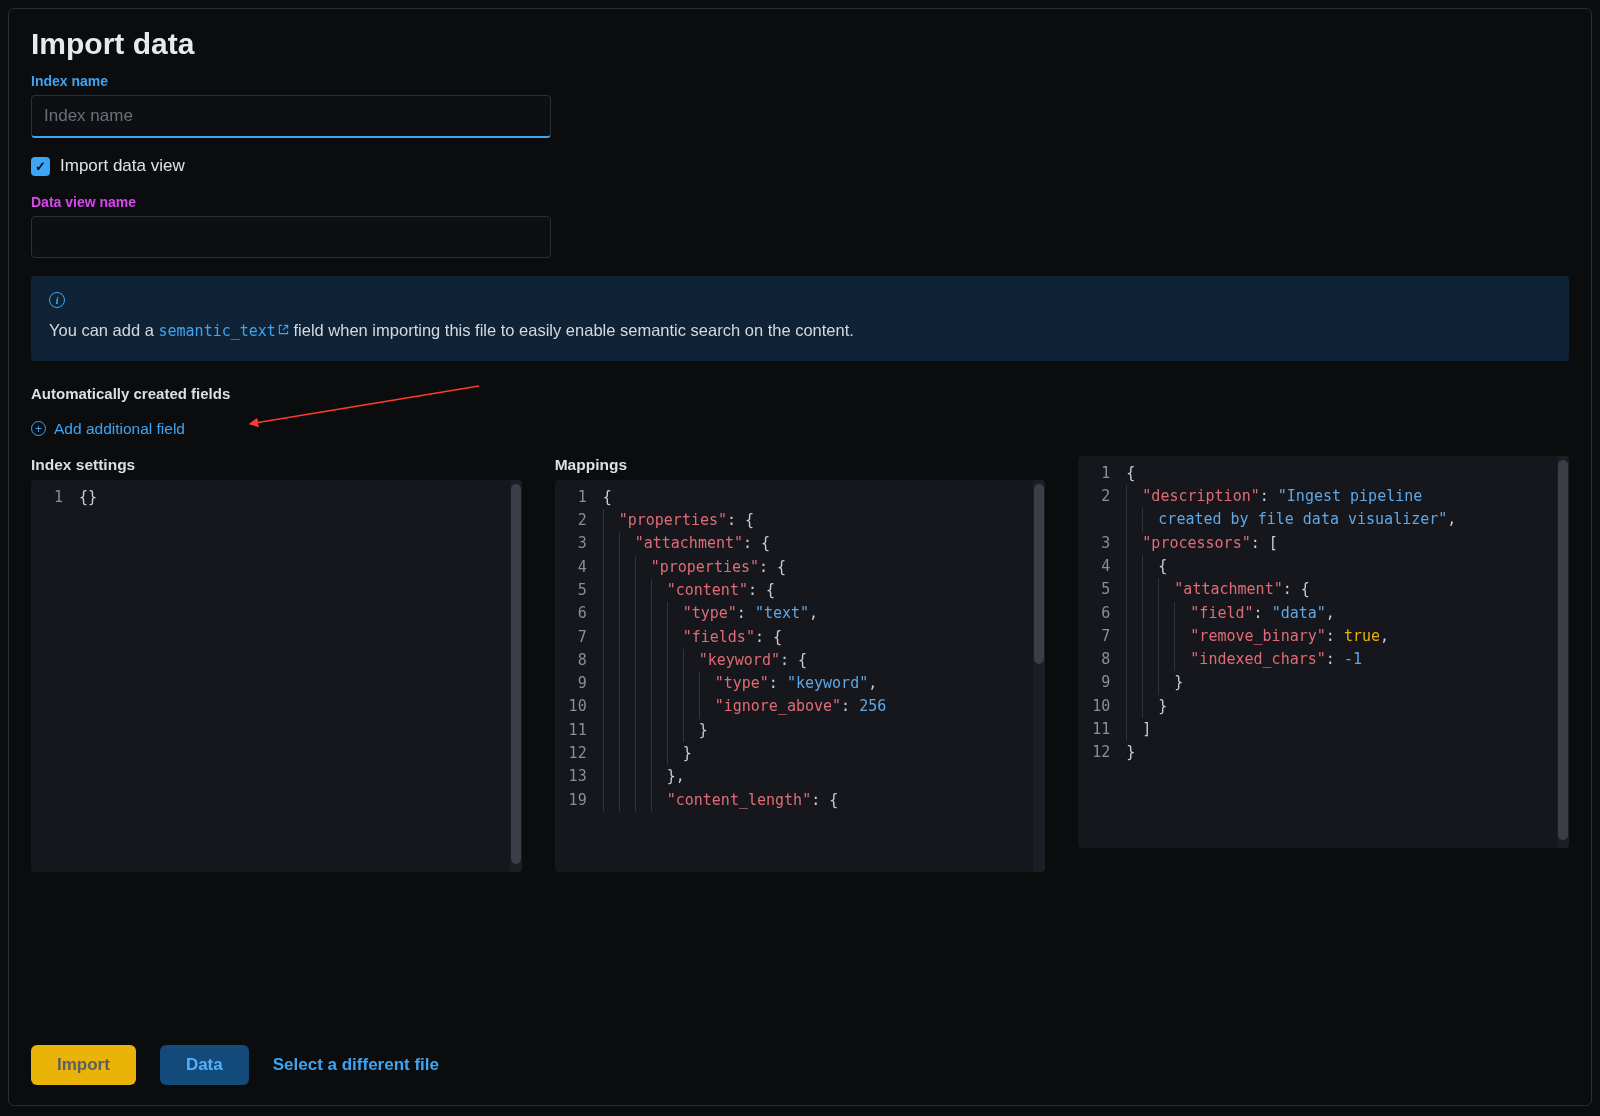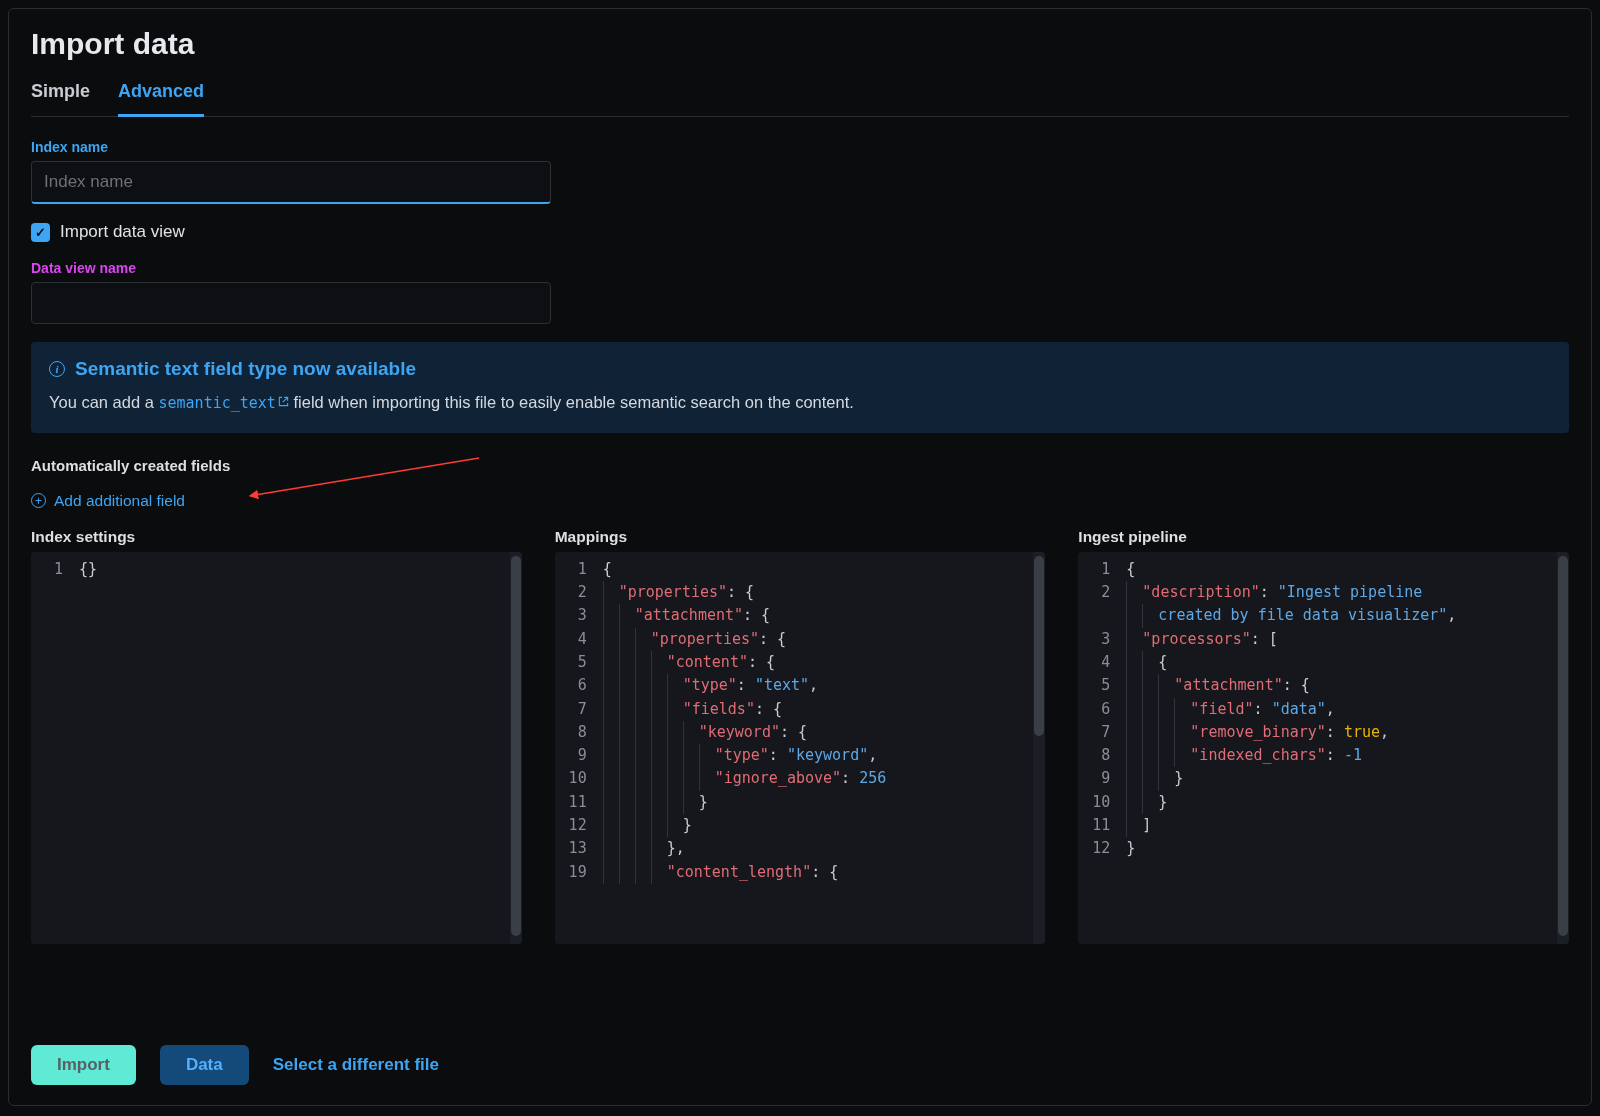--- a/index.html
+++ b/index.html
@@ -216,64 +216,59 @@
 }
 .btn {
   padding: 10px 26px;
   border-radius: 6px;
   font-size: 17px;
   font-weight: 600;
   border: none;
   cursor: pointer;
 }
 .btn-disabled {
-  background: #5eead4;
+  background: #eab308;
   color: #5a5e66;
 }
 .btn-primary {
   background: #144a7a;
   color: #4fb1ff;
 }
 .link-btn {
   color: #3da5f4;
   font-size: 17px;
   font-weight: 600;
   cursor: pointer;
 }
 </style>
 </head>
 <body>
 
 <div class="container">
   <h1 class="page-title">Import data</h1>
 
-  <div class="tabs">
-    <div class="tab">Simple</div>
-    <div class="tab active">Advanced</div>
-  </div>
 
   <div class="form-row">
     <label class="field-label highlight">Index name</label>
     <input class="text-input focused" type="text" placeholder="Index name" style="">
   </div>
 
   <div class="checkbox-row">
     <div class="checkbox">✓</div>
     <span class="checkbox-label">Import data view</span>
   </div>
 
   <div class="form-row">
     <label class="field-label">Data view name</label>
     <input class="text-input" type="text" style="">
   </div>
 
   <div class="callout">
     <div class="callout-header">
       <span class="callout-icon">i</span>
-      <span class="callout-title">Semantic text field type now available</span>
     </div>
     <div class="callout-body">
       <span>You can add a </span><a class="code-link"><span>semantic_text</span><svg class="ext-icon" viewBox="0 0 16 16" fill="none" stroke="#3da5f4" stroke-width="1.6">
             <path d="M6 2H2v12h12v-4M9 2h5v5M14 2L7 9"></path>
           </svg></a><span> field when importing this file to easily enable semantic search on the content.</span><br>
     </div>
   </div>
 
   <div style="position:relative;">
     <div class="section-label">Automatically created fields</div>
@@ -323,21 +318,20 @@
             <div>13</div>
             <div>19</div>
           </div>
         <div class="code-body"><div class="line"><span><span class="tok-punc">{</span></span></div><div class="line"><span style="display: inline-block; width: 16px; height: 100%; border-left: 1px solid rgb(47, 51, 59);"></span><span><span class="tok-key">"properties"</span><span class="tok-punc">: {</span></span></div><div class="line"><span style="display: inline-block; width: 16px; height: 100%; border-left: 1px solid rgb(47, 51, 59);"></span><span style="display: inline-block; width: 16px; height: 100%; border-left: 1px solid rgb(47, 51, 59);"></span><span><span class="tok-key">"attachment"</span><span class="tok-punc">: {</span></span></div><div class="line"><span style="display: inline-block; width: 16px; height: 100%; border-left: 1px solid rgb(47, 51, 59);"></span><span style="display: inline-block; width: 16px; height: 100%; border-left: 1px solid rgb(47, 51, 59);"></span><span style="display: inline-block; width: 16px; height: 100%; border-left: 1px solid rgb(47, 51, 59);"></span><span><span class="tok-key">"properties"</span><span class="tok-punc">: {</span></span></div><div class="line"><span style="display: inline-block; width: 16px; height: 100%; border-left: 1px solid rgb(47, 51, 59);"></span><span style="display: inline-block; width: 16px; height: 100%; border-left: 1px solid rgb(47, 51, 59);"></span><span style="display: inline-block; width: 16px; height: 100%; border-left: 1px solid rgb(47, 51, 59);"></span><span style="display: inline-block; width: 16px; height: 100%; border-left: 1px solid rgb(47, 51, 59);"></span><span><span class="tok-key">"content"</span><span class="tok-punc">: {</span></span></div><div class="line"><span style="display: inline-block; width: 16px; height: 100%; border-left: 1px solid rgb(47, 51, 59);"></span><span style="display: inline-block; width: 16px; height: 100%; border-left: 1px solid rgb(47, 51, 59);"></span><span style="display: inline-block; width: 16px; height: 100%; border-left: 1px solid rgb(47, 51, 59);"></span><span style="display: inline-block; width: 16px; height: 100%; border-left: 1px solid rgb(47, 51, 59);"></span><span style="display: inline-block; width: 16px; height: 100%; border-left: 1px solid rgb(47, 51, 59);"></span><span><span class="tok-key">"type"</span><span class="tok-punc">: </span><span class="tok-str">"text"</span><span class="tok-punc">,</span></span></div><div class="line"><span style="display: inline-block; width: 16px; height: 100%; border-left: 1px solid rgb(47, 51, 59);"></span><span style="display: inline-block; width: 16px; height: 100%; border-left: 1px solid rgb(47, 51, 59);"></span><span style="display: inline-block; width: 16px; height: 100%; border-left: 1px solid rgb(47, 51, 59);"></span><span style="display: inline-block; width: 16px; height: 100%; border-left: 1px solid rgb(47, 51, 59);"></span><span style="display: inline-block; width: 16px; height: 100%; border-left: 1px solid rgb(47, 51, 59);"></span><span><span class="tok-key">"fields"</span><span class="tok-punc">: {</span></span></div><div class="line"><span style="display: inline-block; width: 16px; height: 100%; border-left: 1px solid rgb(47, 51, 59);"></span><span style="display: inline-block; width: 16px; height: 100%; border-left: 1px solid rgb(47, 51, 59);"></span><span style="display: inline-block; width: 16px; height: 100%; border-left: 1px solid rgb(47, 51, 59);"></span><span style="display: inline-block; width: 16px; height: 100%; border-left: 1px solid rgb(47, 51, 59);"></span><span style="display: inline-block; width: 16px; height: 100%; border-left: 1px solid rgb(47, 51, 59);"></span><span style="display: inline-block; width: 16px; height: 100%; border-left: 1px solid rgb(47, 51, 59);"></span><span><span class="tok-key">"keyword"</span><span class="tok-punc">: {</span></span></div><div class="line"><span style="display: inline-block; width: 16px; height: 100%; border-left: 1px solid rgb(47, 51, 59);"></span><span style="display: inline-block; width: 16px; height: 100%; border-left: 1px solid rgb(47, 51, 59);"></span><span style="display: inline-block; width: 16px; height: 100%; border-left: 1px solid rgb(47, 51, 59);"></span><span style="display: inline-block; width: 16px; height: 100%; border-left: 1px solid rgb(47, 51, 59);"></span><span style="display: inline-block; width: 16px; height: 100%; border-left: 1px solid rgb(47, 51, 59);"></span><span style="display: inline-block; width: 16px; height: 100%; border-left: 1px solid rgb(47, 51, 59);"></span><span style="display: inline-block; width: 16px; height: 100%; border-left: 1px solid rgb(47, 51, 59);"></span><span><span class="tok-key">"type"</span><span class="tok-punc">: </span><span class="tok-str">"keyword"</span><span class="tok-punc">,</span></span></div><div class="line"><span style="display: inline-block; width: 16px; height: 100%; border-left: 1px solid rgb(47, 51, 59);"></span><span style="display: inline-block; width: 16px; height: 100%; border-left: 1px solid rgb(47, 51, 59);"></span><span style="display: inline-block; width: 16px; height: 100%; border-left: 1px solid rgb(47, 51, 59);"></span><span style="display: inline-block; width: 16px; height: 100%; border-left: 1px solid rgb(47, 51, 59);"></span><span style="display: inline-block; width: 16px; height: 100%; border-left: 1px solid rgb(47, 51, 59);"></span><span style="display: inline-block; width: 16px; height: 100%; border-left: 1px solid rgb(47, 51, 59);"></span><span style="display: inline-block; width: 16px; height: 100%; border-left: 1px solid rgb(47, 51, 59);"></span><span><span class="tok-key">"ignore_above"</span><span class="tok-punc">: </span><span class="tok-num">256</span></span></div><div class="line"><span style="display: inline-block; width: 16px; height: 100%; border-left: 1px solid rgb(47, 51, 59);"></span><span style="display: inline-block; width: 16px; height: 100%; border-left: 1px solid rgb(47, 51, 59);"></span><span style="display: inline-block; width: 16px; height: 100%; border-left: 1px solid rgb(47, 51, 59);"></span><span style="display: inline-block; width: 16px; height: 100%; border-left: 1px solid rgb(47, 51, 59);"></span><span style="display: inline-block; width: 16px; height: 100%; border-left: 1px solid rgb(47, 51, 59);"></span><span style="display: inline-block; width: 16px; height: 100%; border-left: 1px solid rgb(47, 51, 59);"></span><span><span class="tok-punc">}</span></span></div><div class="line"><span style="display: inline-block; width: 16px; height: 100%; border-left: 1px solid rgb(47, 51, 59);"></span><span style="display: inline-block; width: 16px; height: 100%; border-left: 1px solid rgb(47, 51, 59);"></span><span style="display: inline-block; width: 16px; height: 100%; border-left: 1px solid rgb(47, 51, 59);"></span><span style="display: inline-block; width: 16px; height: 100%; border-left: 1px solid rgb(47, 51, 59);"></span><span style="display: inline-block; width: 16px; height: 100%; border-left: 1px solid rgb(47, 51, 59);"></span><span><span class="tok-punc">}</span></span></div><div class="line"><span style="display: inline-block; width: 16px; height: 100%; border-left: 1px solid rgb(47, 51, 59);"></span><span style="display: inline-block; width: 16px; height: 100%; border-left: 1px solid rgb(47, 51, 59);"></span><span style="display: inline-block; width: 16px; height: 100%; border-left: 1px solid rgb(47, 51, 59);"></span><span style="display: inline-block; width: 16px; height: 100%; border-left: 1px solid rgb(47, 51, 59);"></span><span><span class="tok-punc">},</span></span></div><div class="line"><span style="display: inline-block; width: 16px; height: 100%; border-left: 1px solid rgb(47, 51, 59);"></span><span style="display: inline-block; width: 16px; height: 100%; border-left: 1px solid rgb(47, 51, 59);"></span><span style="display: inline-block; width: 16px; height: 100%; border-left: 1px solid rgb(47, 51, 59);"></span><span style="display: inline-block; width: 16px; height: 100%; border-left: 1px solid rgb(47, 51, 59);"></span><span><span class="tok-key">"content_length"</span><span class="tok-punc">: {</span></span></div></div>
         <div class="scrollbar-track">
             <div class="scrollbar-thumb" style="top:4px;height:180px;"></div>
           </div>
       </div>
     </div>
     <div class="editor-col">
-      <div class="editor-title">Ingest pipeline</div>
       <div class="code-editor">
         <div class="gutter">
             <div>1</div>
             <div>2</div>
             <div></div>
             <div>3</div>
             <div>4</div>
             <div>5</div>
             <div>6</div>
             <div>7</div>

